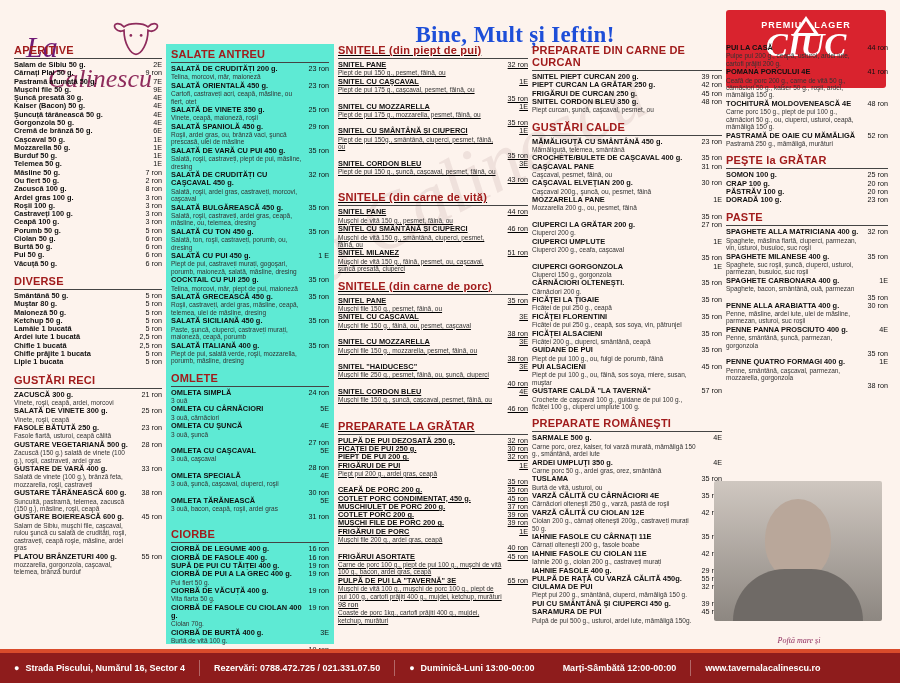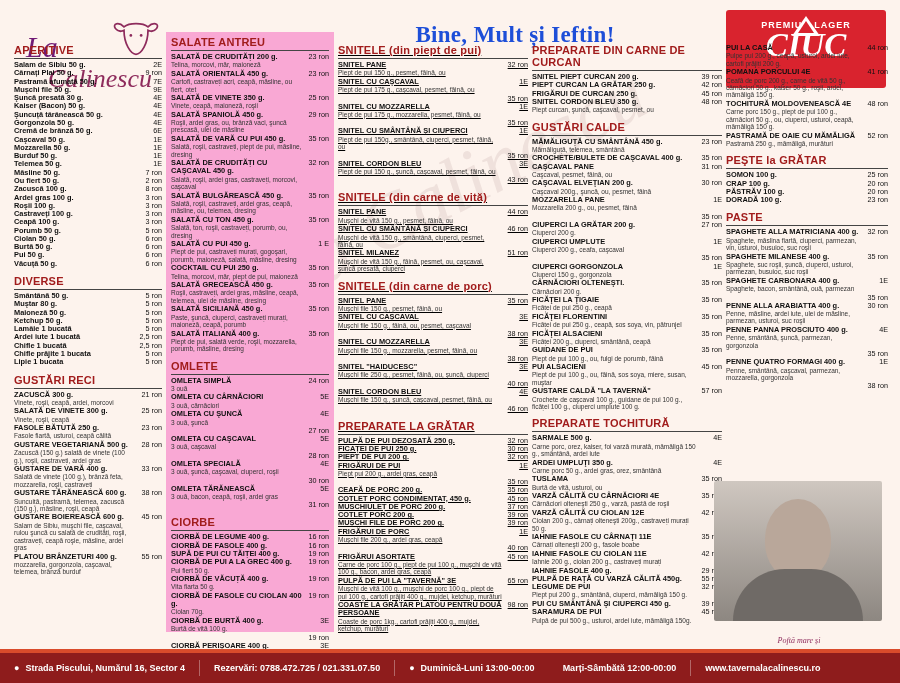--- a/index.html
+++ b/index.html
@@ -48,21 +48,21 @@
   }
   .beer-logo .name {
     font-family:"Liberation Serif", serif;
     font-size:33px; font-weight:bold; line-height:30px; font-style:italic;
   }
   .beer-logo .mt { position:absolute; top:4px; left:50%; transform:translateX(-50%); }
 
   
   .col { position:absolute; top:44px; }
   .c1 { left:14px;  width:148px; }
-  .c2 { left:166px; width:168px; background:#f9a8d4; padding:4px 5px; top:32px; height:600px;}
+  .c2 { left:166px; width:168px; background:#5eead4; padding:4px 5px; top:44px; height:600px;}
   .c3 { left:338px; width:190px;text-decoration:underline; }
   .c4 { left:532px; width:190px; }
   .c5 { left:726px; width:162px; }
 
   .sect { margin-bottom:7px; }
   h2 {
     font-size:11px; margin:0 0 2px 0; color:#1a1a1a; font-weight:bold;
     letter-spacing:.2px;
   }
   h2.red { color:#a11c1c; }
@@ -668,21 +668,20 @@
           <span class="nm">FRIGĂRUI ASORTATE</span>
           <span class="pr">45 ron</span>
         </div>
         <div class="desc">Carne de porc 100 g., piept de pui 100 g., muşchi de vită 100 g., bacon, ardei gras, ceapă</div>
         <div class="item">
           <span class="nm">PULPĂ DE PUI LA "TAVERNĂ" 3E</span>
           <span class="pr">65 ron</span>
         </div>
         <div class="desc">Muşchi de vită 100 g., muşchi de porc 100 g., piept de pui 100 g., cartofi prăjiți 400 g., mujdei, ketchup, murături</div>
         <div class="item">
-          <span class="nm">COASTE LA GRĂTAR PLATOU PENTRU DOUĂ PERSOANE</span>
           <span class="pr">98 ron</span>
         </div>
         <div class="desc">Coaste de porc 1kg., cartofi prăjiți 400 g., mujdei, ketchup, murături</div>
       </div>
     </div>
   <div class="col c4" id="col3">
       <div class="sect">
         <h2 class="red">PREPARATE DIN CARNE DE CURCAN</h2>
         <div class="rule"></div>
         <div class="item">
@@ -783,21 +782,21 @@
           <span class="pr">45 ron</span>
         </div>
         <div class="desc">Piept de pui 100 g., ou, făină, sos soya, miere, susan, muştar</div>
         <div class="item">
           <span class="nm">GUSTARE CALDĂ "LA TAVERNĂ"</span>
           <span class="pr">57 ron</span>
         </div>
         <div class="desc">Crochete de caşcaval 100 g., guidane de pui 100 g., ficăței 100 g., ciuperci umplute 100 g.</div>
       </div>
       <div class="sect">
-        <h2 class="red">PREPARATE TOCHITURĂ</h2>
+        <h2 class="red">PREPARATE ROMÂNEŞTI</h2>
         <div class="rule"></div>
         <div class="item">
           <span class="nm">SARMALE 500 g.</span>
           <span class="pr">4E</span>
         </div>
         <div class="desc">Carne porc, orez, kaiser, foi varză murată, mămăligă 150 g., smântână, ardei iute</div>
         <div class="item">
           <span class="nm">ARDEI UMPLUŢI 350 g.</span>
           <span class="pr">4E</span>
         </div>
@@ -829,21 +828,21 @@
         <div class="desc">Iahnie 200 g., ciolan 200 g., castraveți murați</div>
         <div class="item">
           <span class="nm">IAHNIE FASOLE 400 g.</span>
           <span class="pr">29 ron</span>
         </div>
         <div class="item">
           <span class="nm">PULPĂ DE RAŢĂ CU VARZĂ CĂLITĂ 450g.</span>
           <span class="pr">55 ron</span>
         </div>
         <div class="item">
-          <span class="nm">LEGUME DE PUI</span>
+          <span class="nm">CIULAMA DE PUI</span>
           <span class="pr">32 ron</span>
         </div>
         <div class="desc">Piept pui 200 g., smântână, ciuperci, mămăligă 150 g.</div>
         <div class="item">
           <span class="nm">PUI CU SMÂNTÂNĂ ŞI CIUPERCI 450 g.</span>
           <span class="pr">39 ron</span>
         </div>
         <div class="item">
           <span class="nm">SARAMURA DE PUI</span>
           <span class="pr">45 ron</span>

